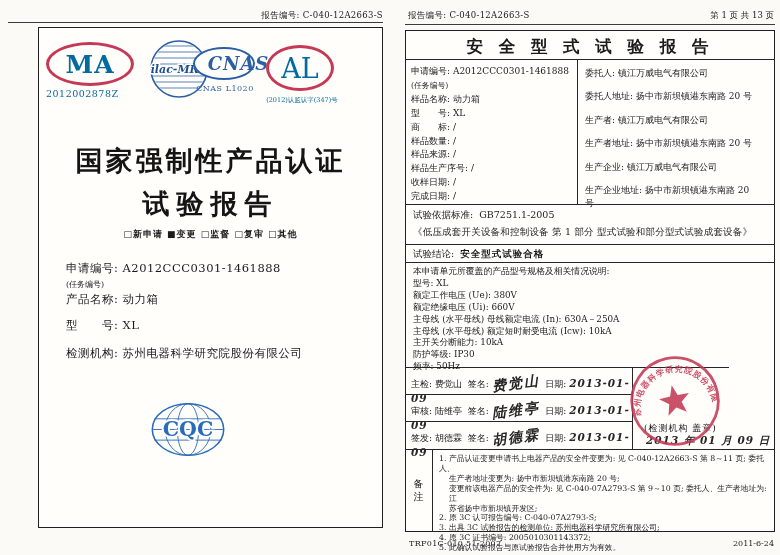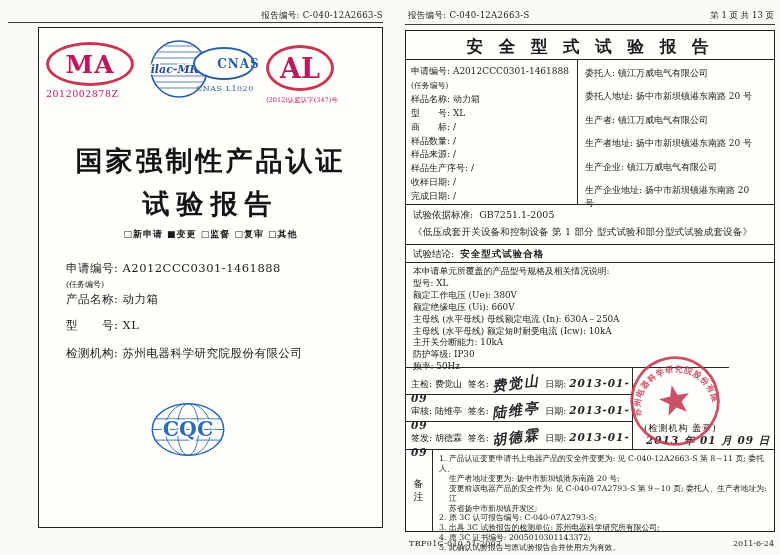--- a/index.html
+++ b/index.html
@@ -7,21 +7,21 @@
     width:780px;height:555px;position:relative;overflow:hidden;
     background:#fbfaf6;color:#1b1b1b;
     font-family:"DejaVu Serif", serif;
   }
   .abs{position:absolute;}
   .hairline{border-top:1px solid #3c3c3c;height:0;}
   .vline{border-left:1px solid #262626;width:0;}
   .pageborder{border:1.6px solid #202020;box-sizing:border-box;background:#fffefb;}
   .tiny{font-size:8px;}
   .small{font-size:8.5px;}
-  .red{color:#be185d;}
+  .red{color:#0369a1;}
   .blue{color:#2b5fa3;}
   .center{text-align:center;}
   .doc-title{font-weight:700;letter-spacing:3px;font-size:27px;color:#141414;}
   .field-line{font-size:11.5px;letter-spacing:0.5px;}
   .cell{box-sizing:border-box;position:absolute;}
   .info-lines{font-size:9px;line-height:13.9px;}
   .party-lines{font-size:9px;line-height:23.4px;}
   .spec-lines{font-size:8.8px;line-height:11.9px;}
   .remark-lines{font-size:7.8px;line-height:9.9px;}
   .remark-indent{padding-left:10px;}
@@ -70,28 +70,28 @@
       <line x1="0" y1="32" x2="62" y2="32"></line>
         <line x1="0" y1="38" x2="62" y2="38"></line>
       <line x1="0" y1="44" x2="62" y2="44"></line>
         <line x1="0" y1="50" x2="62" y2="50"></line>
     </g>
     <text x="31" y="35" text-anchor="middle" font-size="11" font-weight="bold" font-style="italic" fill="#1d4e8f" stroke="#ffffff" stroke-width="3" paint-order="stroke">ilac-MRA</text>
   </svg>
 
   <div class="abs" style="left:193px;top:47px;width:64px;height:52px;">
     <div class="ellipse-logo" style="width:62px;height:33px;border:2.5px solid #2b5fa3;background:#fffefb;">
-      <span class="blue" style="font-weight:700;font-size:12px;letter-spacing:1px;padding-left:29px;">CNAS</span>
+      <span class="blue" style="font-weight:700;font-style:italic;font-size:18px;letter-spacing:1px;padding-left:29px;">CNAS</span>
     </div>
     <div class="blue center" style="font-size:8px;margin-top:4px;letter-spacing:0.5px;">CNAS L1020</div>
   </div>
 
   <div class="abs" style="left:266px;top:45px;width:72px;height:58px;">
     <div class="ellipse-logo" style="width:68px;height:46px;border:3.5px solid #c43a56;">
-      <span class="red" style="font-weight:700;font-size:27px;letter-spacing:0px;">AL</span>
+      <span class="red" style="font-weight:400;font-size:27px;letter-spacing:0px;">AL</span>
     </div>
     <div class="red center" style="font-size:6.5px;margin-top:5px;white-space:nowrap;">(2012)认监认字(347)号</div>
   </div>
 
   <div class="abs center doc-title" style="left:38px;top:143px;width:345px;">国家强制性产品认证</div>
   <div class="abs center doc-title" style="left:38px;top:186px;width:345px;letter-spacing:7px;">试验报告</div>
   <div class="abs center" style="left:38px;top:228px;width:345px;font-size:9px;font-weight:600;letter-spacing:1px;">□新申请 ■变更 □监督 □复审 □其他</div>
 
   <div class="abs field-line" style="left:66px;top:261px;">
     <span>申请编号:</span>

